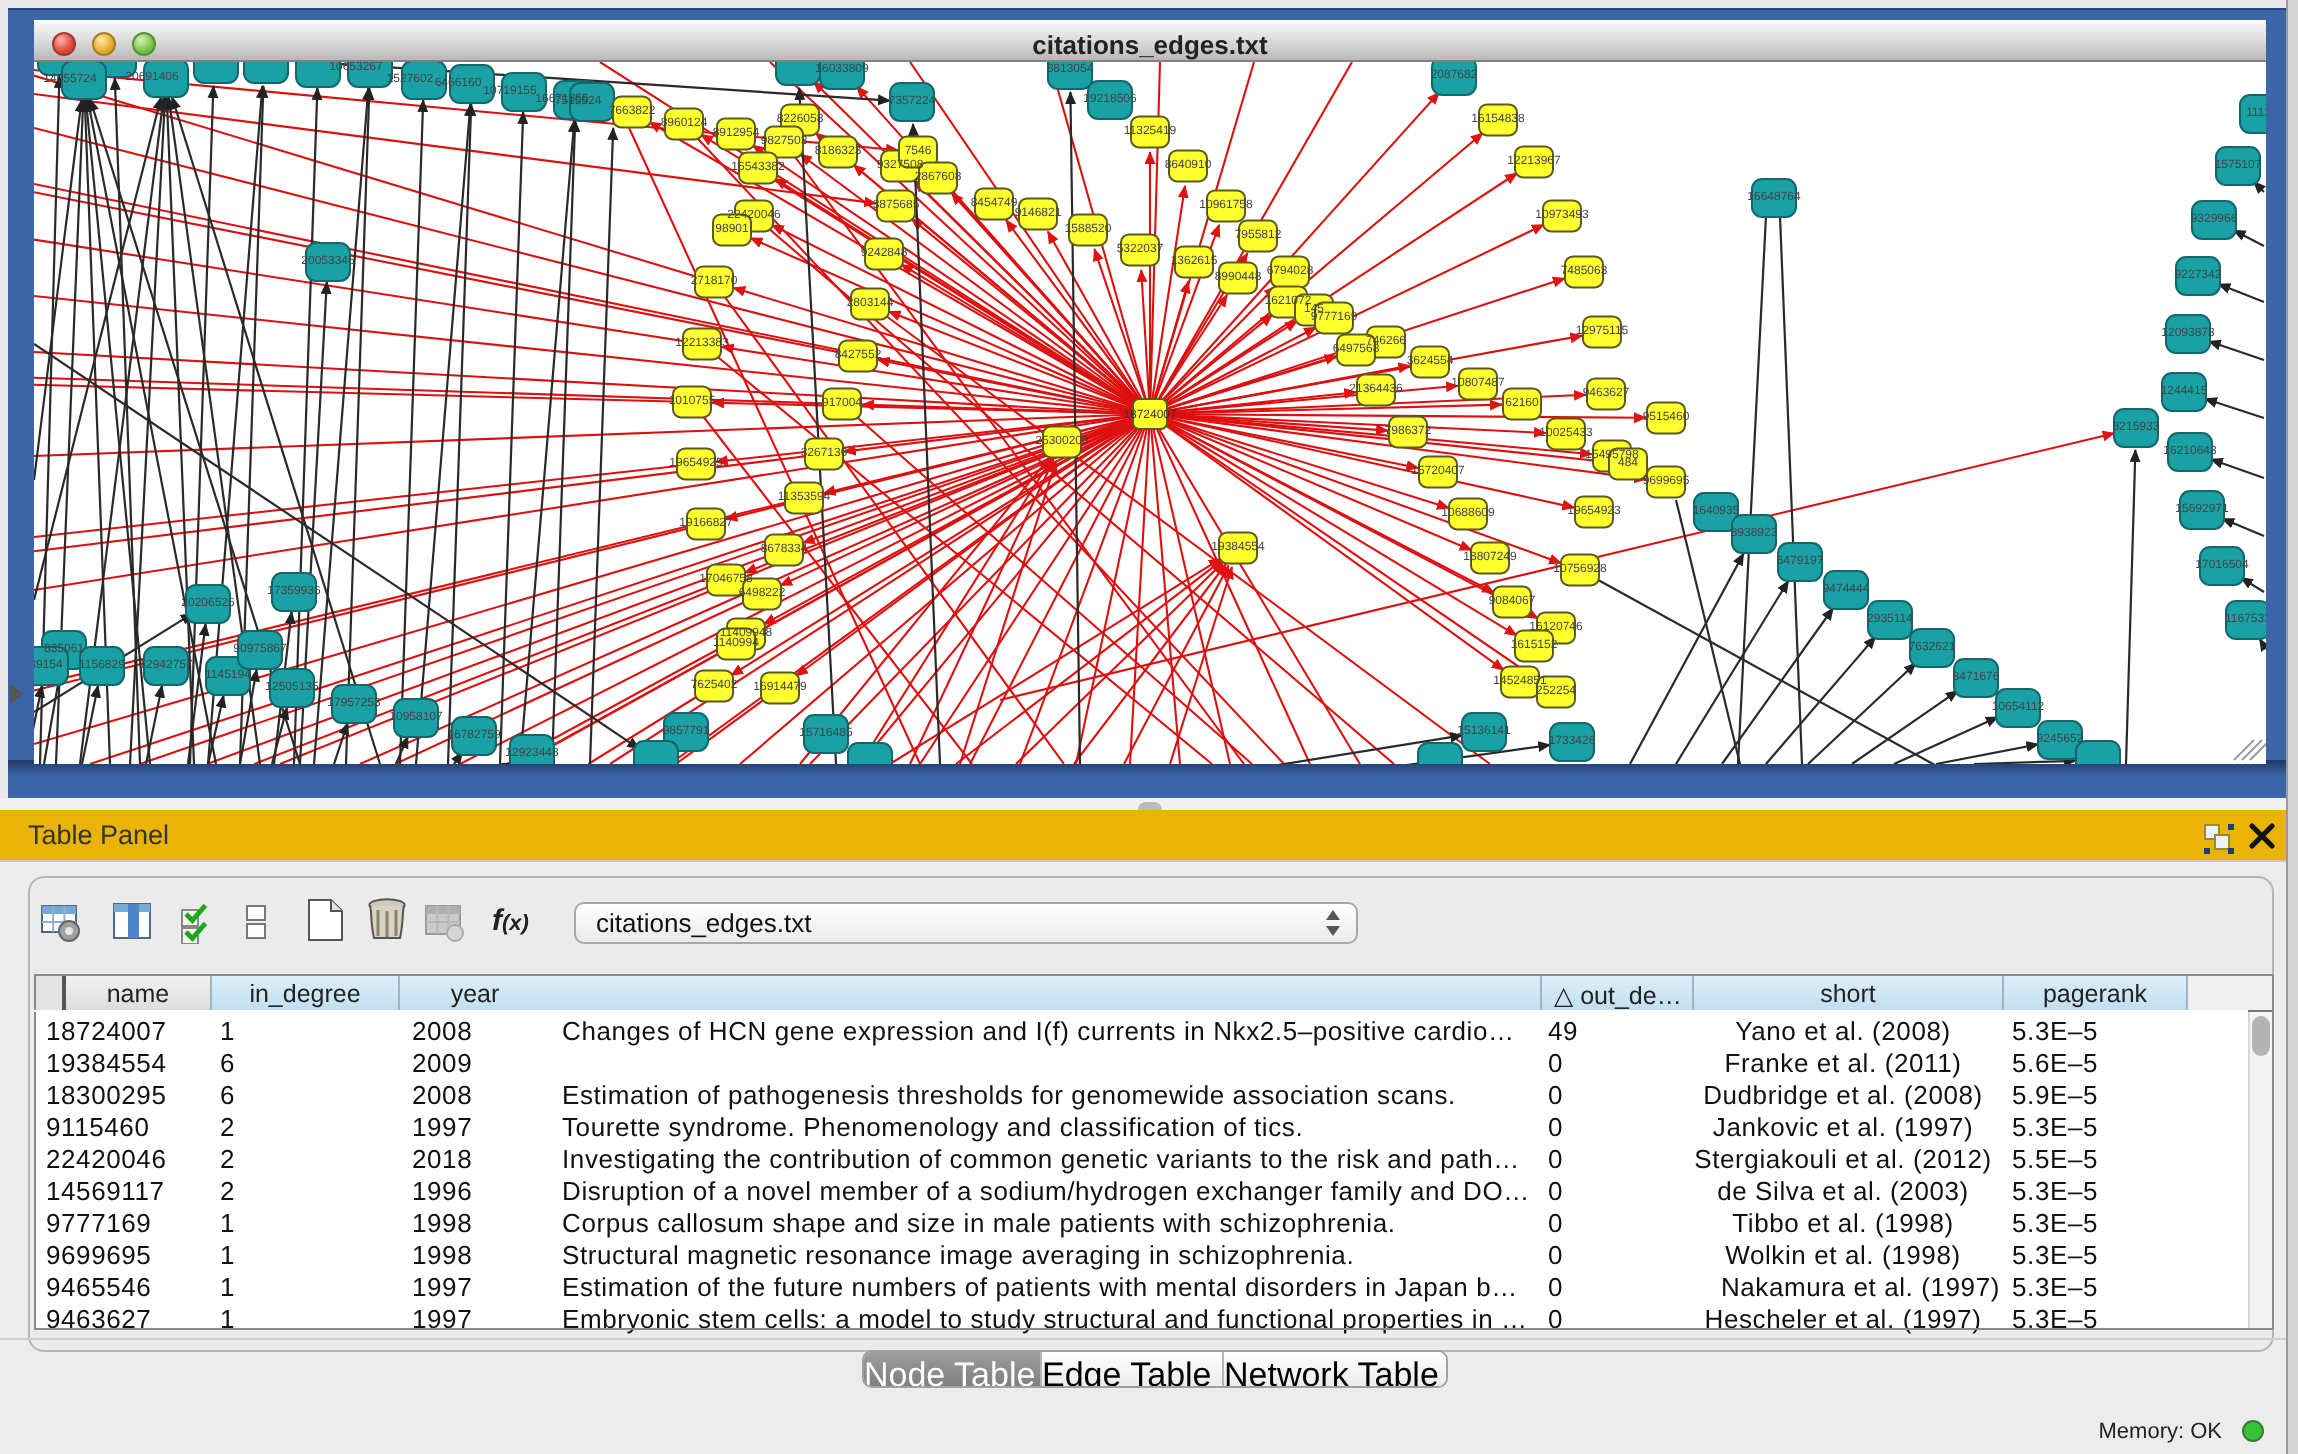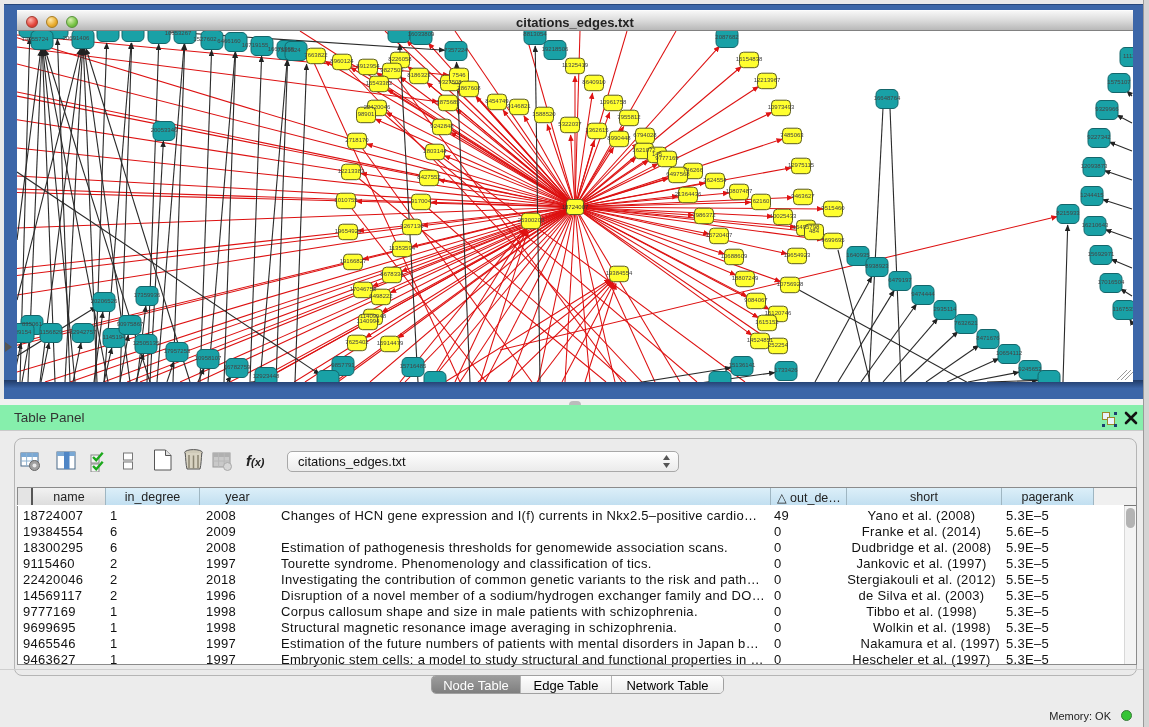--- a/index.html
+++ b/index.html
@@ -4,36 +4,36 @@
 html,body{width:1149px;height:727px;background:#e9e9e9;font-family:"Liberation Sans",sans-serif;overflow:hidden;position:relative}
 .abs{position:absolute}
 
 #frame{left:4px;top:4px;width:1139px;height:395px;background:#3c66a8;border-top:1px solid #27477a}
 #tbar{left:17px;top:10px;width:1116px;height:21px;background:linear-gradient(#f7f7f7,#dedede 45%,#b8b8b8);border-bottom:1px solid #818181;border-top:1px solid #fcfcfc}
 #title{left:0;right:0;top:3.5px;text-align:center;font-size:13px;font-weight:bold;color:#222}
 .tl{width:12px;height:12px;border-radius:50%;top:5px}
 #canvas{left:17px;top:31px;width:1116px;height:351px;background:#fff;overflow:hidden}
 
 #gap{left:0;top:399px;width:1149px;height:6px;background:#f1f1f1}
-#tphead{left:0;top:405px;width:1149px;height:26px;background:#86efac;border-bottom:1px solid #cacaca}
+#tphead{left:0;top:405px;width:1149px;height:26px;background:#eab308;border-bottom:1px solid #cacaca}
 #tphead .lbl{left:14px;top:5px;font-size:13.5px;color:#333}
 #below{left:0;top:431px;width:1149px;height:296px;background:#ececec}
 #panel{left:14px;top:438px;width:1123px;height:238px;background:#ebebeb;border:1px solid #b5b5b5;border-radius:8px}
 #combo{left:287px;top:451px;width:392px;height:21px;background:linear-gradient(#fefefe,#ebebeb);border:1px solid #a8a8a8;border-radius:5px;font-size:13px;color:#111;padding:2px 0 0 10px}
 
 #thead{left:17px;top:487px;width:1120px;height:19px;background:linear-gradient(#dceff9,#c2dff0);border:1px solid #8b8b8b;border-bottom:1px solid #777}
 .hc{position:absolute;top:0;height:17px;border-left:1px solid #9fb6c2;font-size:12.5px;color:#222;text-align:center;padding-top:2px}
 .trow{position:absolute;left:0;width:1124px;height:16px;font-size:13px;letter-spacing:0.3px;color:#111}
 .trow span{position:absolute;top:1.5px;white-space:nowrap}
 #sbar{left:1124px;top:506px;width:13px;height:158px;background:#f4f4f4;border-right:1px solid #8b8b8b;border-left:1px solid #d8d8d8}
 #thumb{left:1126px;top:508px;width:9px;height:20px;border-radius:5px;background:#b3b3b3}
 #fdiv{left:0;top:669px;width:1149px;height:1px;background:#cfcfcf}
 
 #segs{left:431px;top:675px;height:19px;border:1px solid #a0a0a0;border-radius:5px;overflow:hidden;display:flex}
-.seg{height:100%;font-size:13px;padding-top:2px;text-align:center}
+.seg{height:100%;font-size:17px;padding-top:2px;text-align:left}
 
 #mem{right:38px;top:710px;font-size:11px;color:#222}
 #dot{left:1121px;top:710px;width:11px;height:11px;border-radius:50%;background:#35c435;border:1px solid #3a7a3a}
 #rstrip{left:1143px;top:0;width:6px;height:727px;background:#d4d4d4;border-left:1px solid #9a9a9a}
 </style></head><body>
 <div class="abs" id="frame"></div>
 <div class="abs" style="left:4px;top:380px;width:1139px;height:19px;background:linear-gradient(#203a66,#3c66a8 45%)"></div>
 <div class="abs" id="tbar">
   <div class="abs tl" style="left:9px;background:radial-gradient(circle at 35% 30%,#ffb5ad,#e2453a 60%,#c03428);border:1px solid #a5382e"></div>
   <div class="abs tl" style="left:28.5px;background:radial-gradient(circle at 35% 30%,#ffe9a8,#e8ab2d 60%,#c98f1e);border:1px solid #a87c20"></div>
@@ -624,21 +624,21 @@
 <span style="left:281px;width:484px;overflow:hidden;text-overflow:ellipsis">Changes of HCN gene expression and I(f) currents in Nkx2.5–positive cardiomyocytes during</span>
     <span style="left:774px">49</span>
 <span style="left:843px;width:157px;text-align:center">Yano et al. (2008)</span>
     <span style="left:1006px">5.3E–5</span>
   </div>
 <div class="trow" style="top:522px">
 <span style="left:23px">19384554</span>
     <span style="left:110px">6</span>
     <span style="left:206px">2009</span>
     <span style="left:774px">0</span>
-<span style="left:843px;width:157px;text-align:center">Franke et al. (2014)</span>
+<span style="left:843px;width:157px;text-align:center">Franke et al. (2011)</span>
     <span style="left:1006px">5.6E–5</span>
   </div>
 <div class="trow" style="top:538px">
 <span style="left:23px">18300295</span>
     <span style="left:110px">6</span>
     <span style="left:206px">2008</span>
 <span style="left:281px;width:484px;overflow:hidden;text-overflow:ellipsis">Estimation of pathogenesis thresholds for genomewide association scans.</span>
     <span style="left:774px">0</span>
 <span style="left:843px;width:157px;text-align:center">Dudbridge et al. (2008)</span>
     <span style="left:1006px">5.9E–5</span>
@@ -678,21 +678,21 @@
     <span style="left:774px">0</span>
 <span style="left:843px;width:157px;text-align:center">Tibbo et al. (1998)</span>
     <span style="left:1006px">5.3E–5</span>
   </div>
 <div class="trow" style="top:618px">
 <span style="left:23px">9699695</span>
     <span style="left:110px">1</span>
     <span style="left:206px">1998</span>
 <span style="left:281px;width:484px;overflow:hidden;text-overflow:ellipsis">Structural magnetic resonance image averaging in schizophrenia.</span>
     <span style="left:774px">0</span>
-<span style="left:873px;width:157px;text-align:left">Wolkin et al. (1998)</span>
+<span style="left:843px;width:157px;text-align:center">Wolkin et al. (1998)</span>
     <span style="left:1006px">5.3E–5</span>
   </div>
 <div class="trow" style="top:634px">
 <span style="left:23px">9465546</span>
     <span style="left:110px">1</span>
     <span style="left:206px">1997</span>
 <span style="left:281px;width:484px;overflow:hidden;text-overflow:ellipsis">Estimation of the future numbers of patients with mental disorders in Japan based on</span>
     <span style="left:774px">0</span>
 <span style="left:843px;width:157px;text-align:right">Nakamura et al. (1997)</span>
     <span style="left:1006px">5.3E–5</span>

